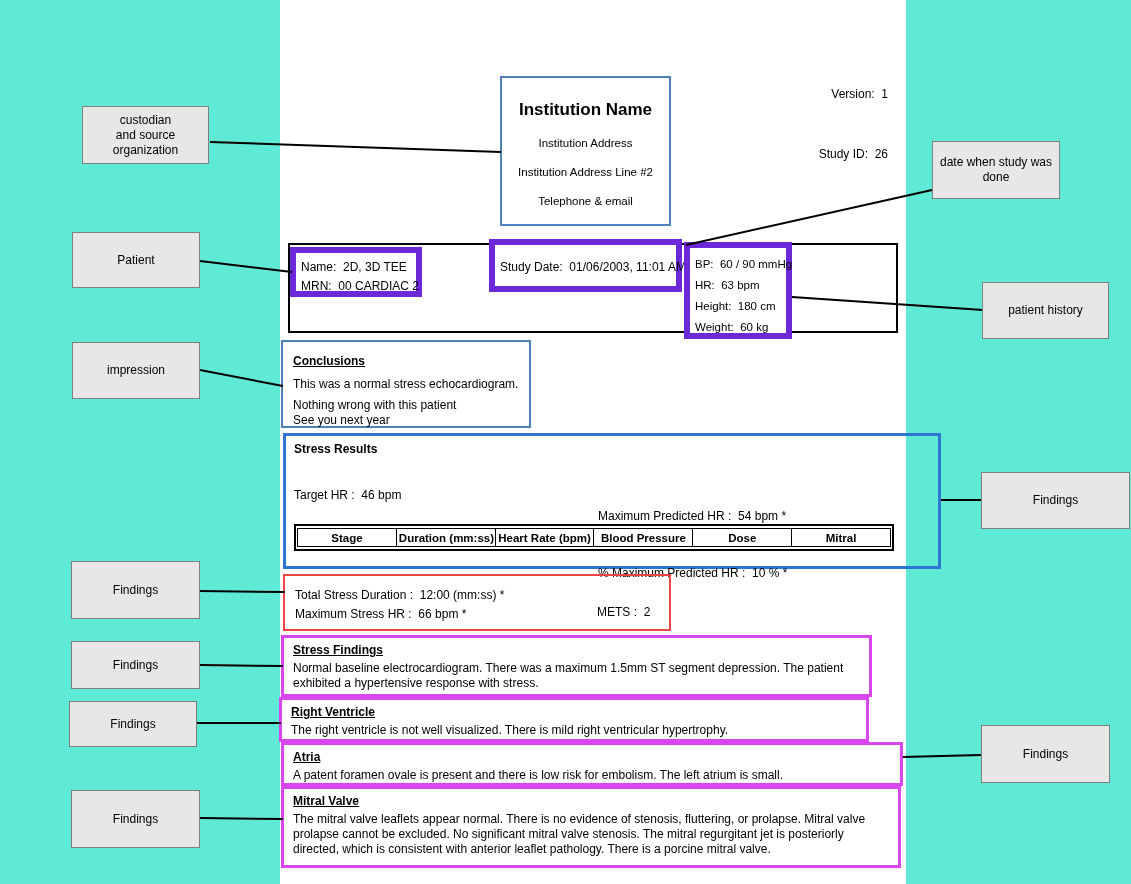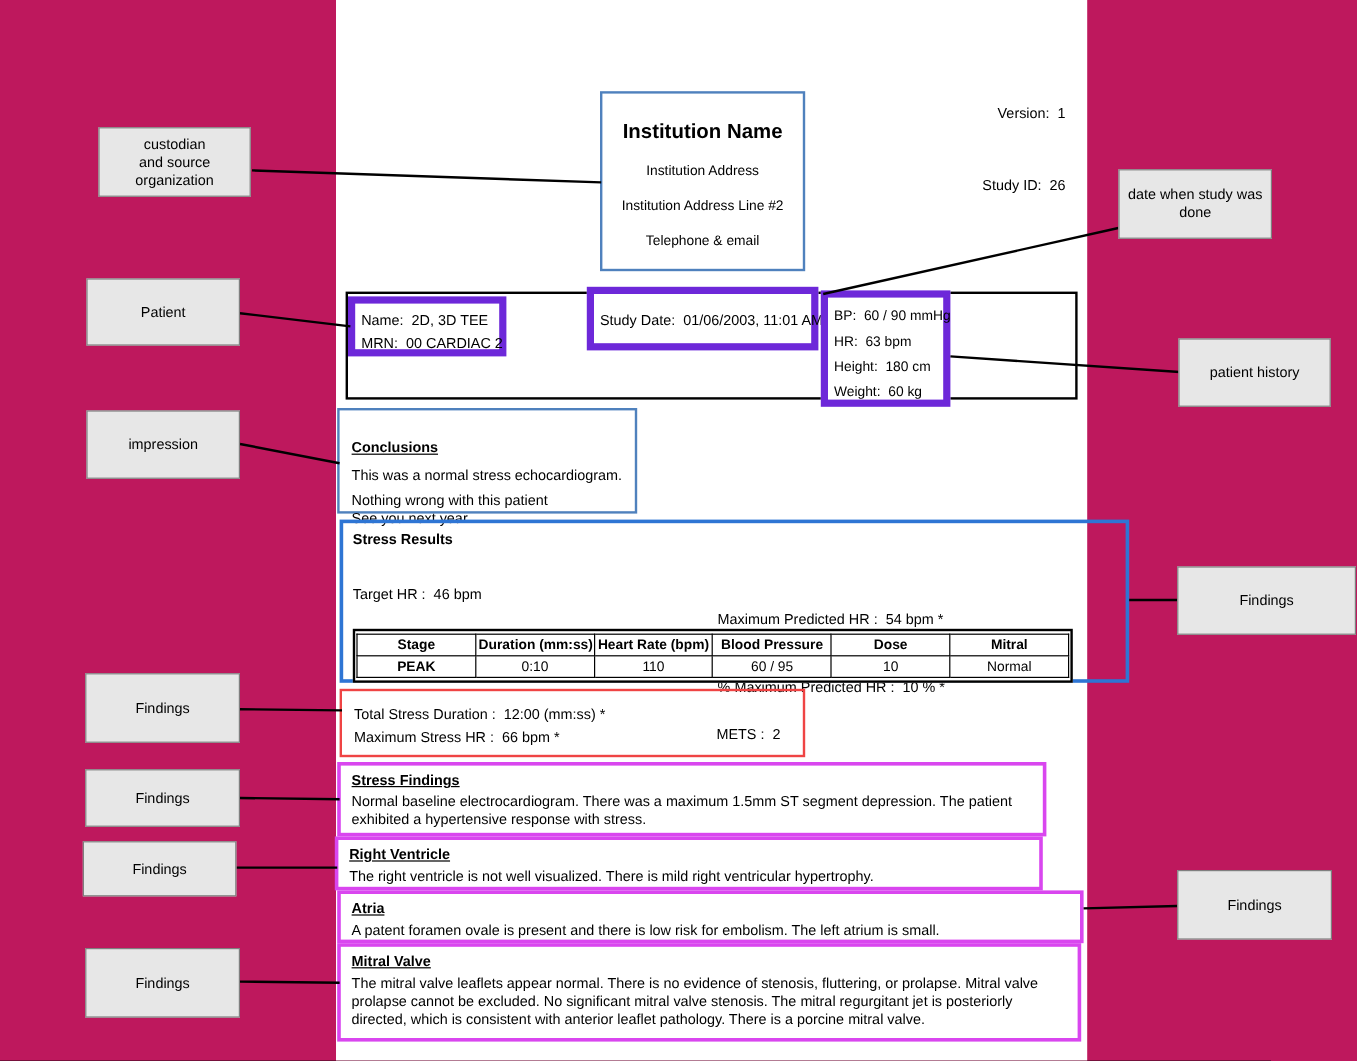--- a/index.html
+++ b/index.html
@@ -1,18 +1,18 @@
 <!DOCTYPE html>
 <html><head>
 <meta charset="utf-8">
 <style>
   * { margin:0; padding:0; box-sizing:border-box; }
   html,body { background:#000; }
   .canvas {
-    position:relative; width:1131px; height:884px; background:#be185d;
+    position:relative; width:1131px; height:884px; background:#5eead4;
     font-family:"Liberation Sans", sans-serif; overflow:hidden;
   }
   .page {
     position:absolute; left:280px; top:0; width:626px; height:884px;
     background:#fff; z-index:1; color:#000;
   }
   .connectors { position:absolute; left:0; top:0; z-index:5; pointer-events:none; }
 
   
   .label-box {
@@ -50,21 +50,21 @@
   }
   .blue-box { position:absolute; border:6px solid #6d28d9; background:#fff; }
   .bb-name  { left:10px;  top:247px; width:132px; height:50px; padding:5px 5px; }
   .bb-date  { left:209px; top:239px; width:193px; height:53px; padding:13px 5px; }
   .bb-vitals{ left:404px; top:242px; width:108px; height:97px; padding:6px 5px; }
   .kv { font-size:12px; line-height:19px; white-space:pre; }
   .bb-vitals .kv { line-height:21px; font-size:11.5px; }
 
   .conclusions-box {
     position:absolute; left:1px; top:340px; width:250px; height:88px;
-    border:2px solid #4f81bd; padding:24px 10px;
+    border:2px solid #4f81bd; padding:12px 10px;
   }
   .sec-title { font-size:12px; font-weight:bold; text-decoration:underline; }
   .conclusions-box .p1 { font-size:12px; margin-top:9px; }
   .conclusions-box .p2 { font-size:12px; margin-top:7px; line-height:15px; }
 
   .stress-box {
     position:absolute; left:3px; top:433px; width:658px; height:136px;
     border:3px solid #2e75d4; padding:6px 8px;
   }
   .stress-kv-right { position:absolute; left:312px; top:33px; font-size:12px; line-height:19px; white-space:pre; }
@@ -152,28 +152,20 @@
       <div class="table-wrap">
         <table class="stress">
           <tbody>
               <tr>
             <th>Stage</th>
             <th>Duration (mm:ss)</th>
             <th>Heart Rate (bpm)</th>
             <th>Blood Pressure</th>
             <th>Dose</th>
             <th>Mitral</th>
-          </tr>
-          <tr>
-            <td class="bold">PEAK</td>
-            <td>0:10</td>
-            <td>110</td>
-            <td>60 / 95</td>
-            <td>10</td>
-            <td>Normal</td>
           </tr>
         </tbody>
           </table>
       </div>
     </div>
 
     <div class="total-box">
       <div class="kv">Total Stress Duration :  12:00 (mm:ss) *</div>
       <div class="kv">Maximum Stress HR :  66 bpm *</div>
       <div class="mets">METS :  2</div>

